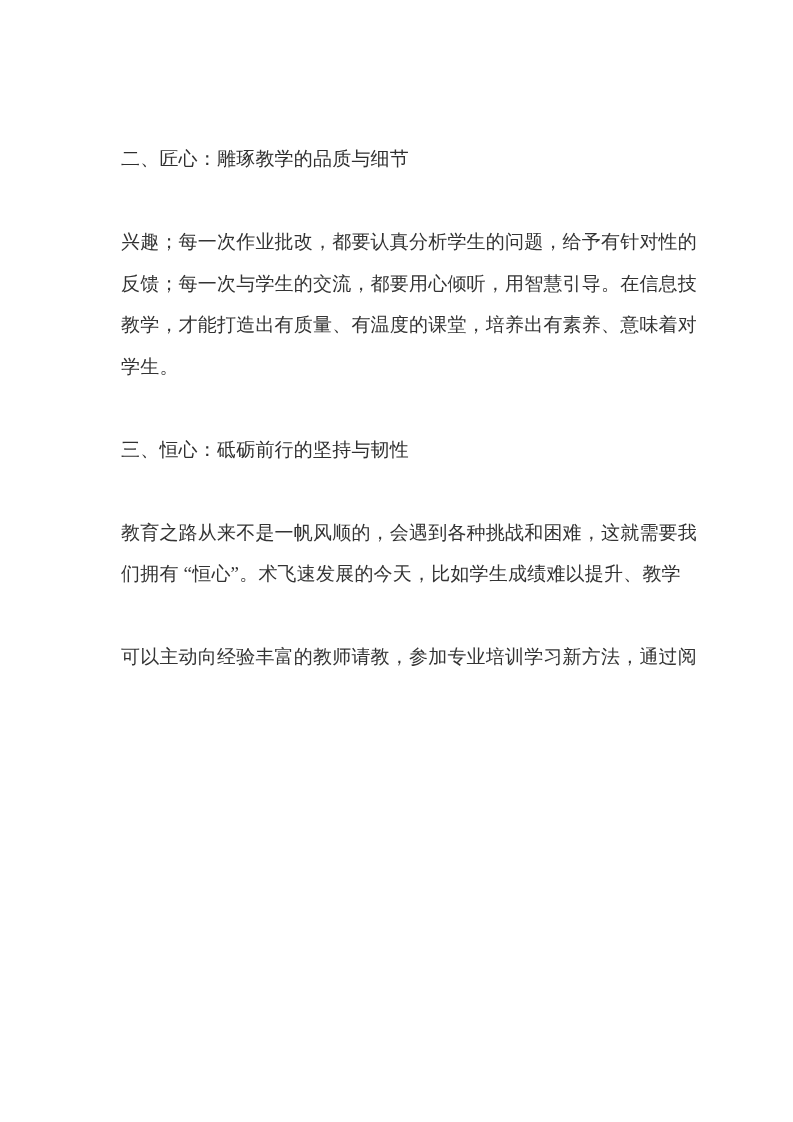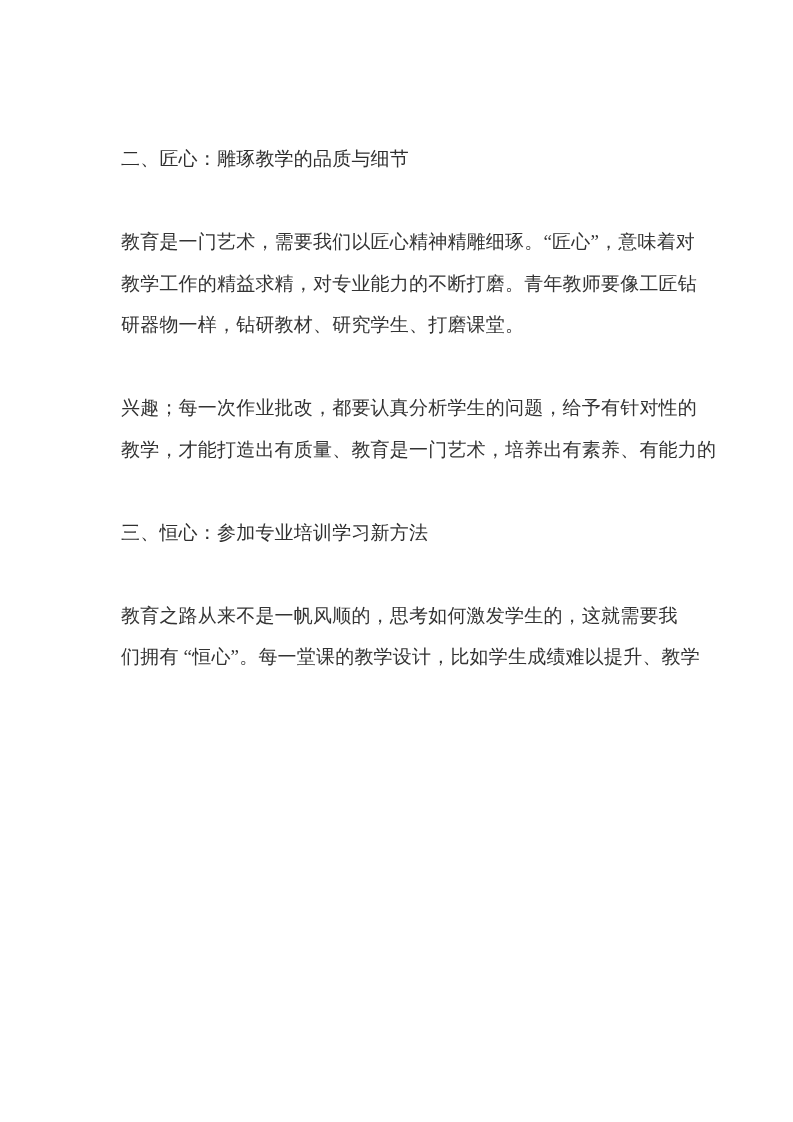--- a/index.html
+++ b/index.html
@@ -46,29 +46,29 @@
 </style>
 </head>
 <body>
 
 <div class="page">
   <div id="doc-content">
       <div class="doc-block heading">
         <div class="line">二、匠心：雕琢教学的品质与细节</div>
       </div>
       <div class="doc-block paragraph">
-        <div class="line">教育是一门艺术，需要我们以匠心精神精雕细琢。“匠心”，意味着对</div>
-        <div class="line">教学工作的精益求精，对专业能力的不断打磨。青年教师要像工匠钻</div>
-        <div class="line">研器物一样，钻研教材、研究学生、打磨课堂。</div>
+        <div class="line">兴趣；每一次作业批改，都要认真分析学生的问题，给予有针对性的</div>
+        <div class="line">反馈；每一次与学生的交流，都要用心倾听，用智慧引导。在信息技</div>
+        <div class="line">教学，才能打造出有质量、有温度的课堂，培养出有素养、意味着对</div>
+        <div class="line">学生。</div>
+      </div>
+      <div class="doc-block heading">
+        <div class="line">三、恒心：砥砺前行的坚持与韧性</div>
       </div>
       <div class="doc-block paragraph">
-        <div class="line">兴趣；每一次作业批改，都要认真分析学生的问题，给予有针对性的</div>
-        <div class="line">教学，才能打造出有质量、教育是一门艺术，培养出有素养、有能力的</div>
-      </div>
-      <div class="doc-block heading">
-        <div class="line">三、恒心：参加专业培训学习新方法</div>
+        <div class="line">教育之路从来不是一帆风顺的，会遇到各种挑战和困难，这就需要我</div>
+        <div class="line">们拥有 “恒心”。术飞速发展的今天，比如学生成绩难以提升、教学</div>
       </div>
       <div class="doc-block paragraph">
-        <div class="line">教育之路从来不是一帆风顺的，思考如何激发学生的，这就需要我</div>
-        <div class="line">们拥有 “恒心”。每一堂课的教学设计，比如学生成绩难以提升、教学</div>
+        <div class="line">可以主动向经验丰富的教师请教，参加专业培训学习新方法，通过阅</div>
       </div>
     </div>
 </div>
 
 </body></html>

